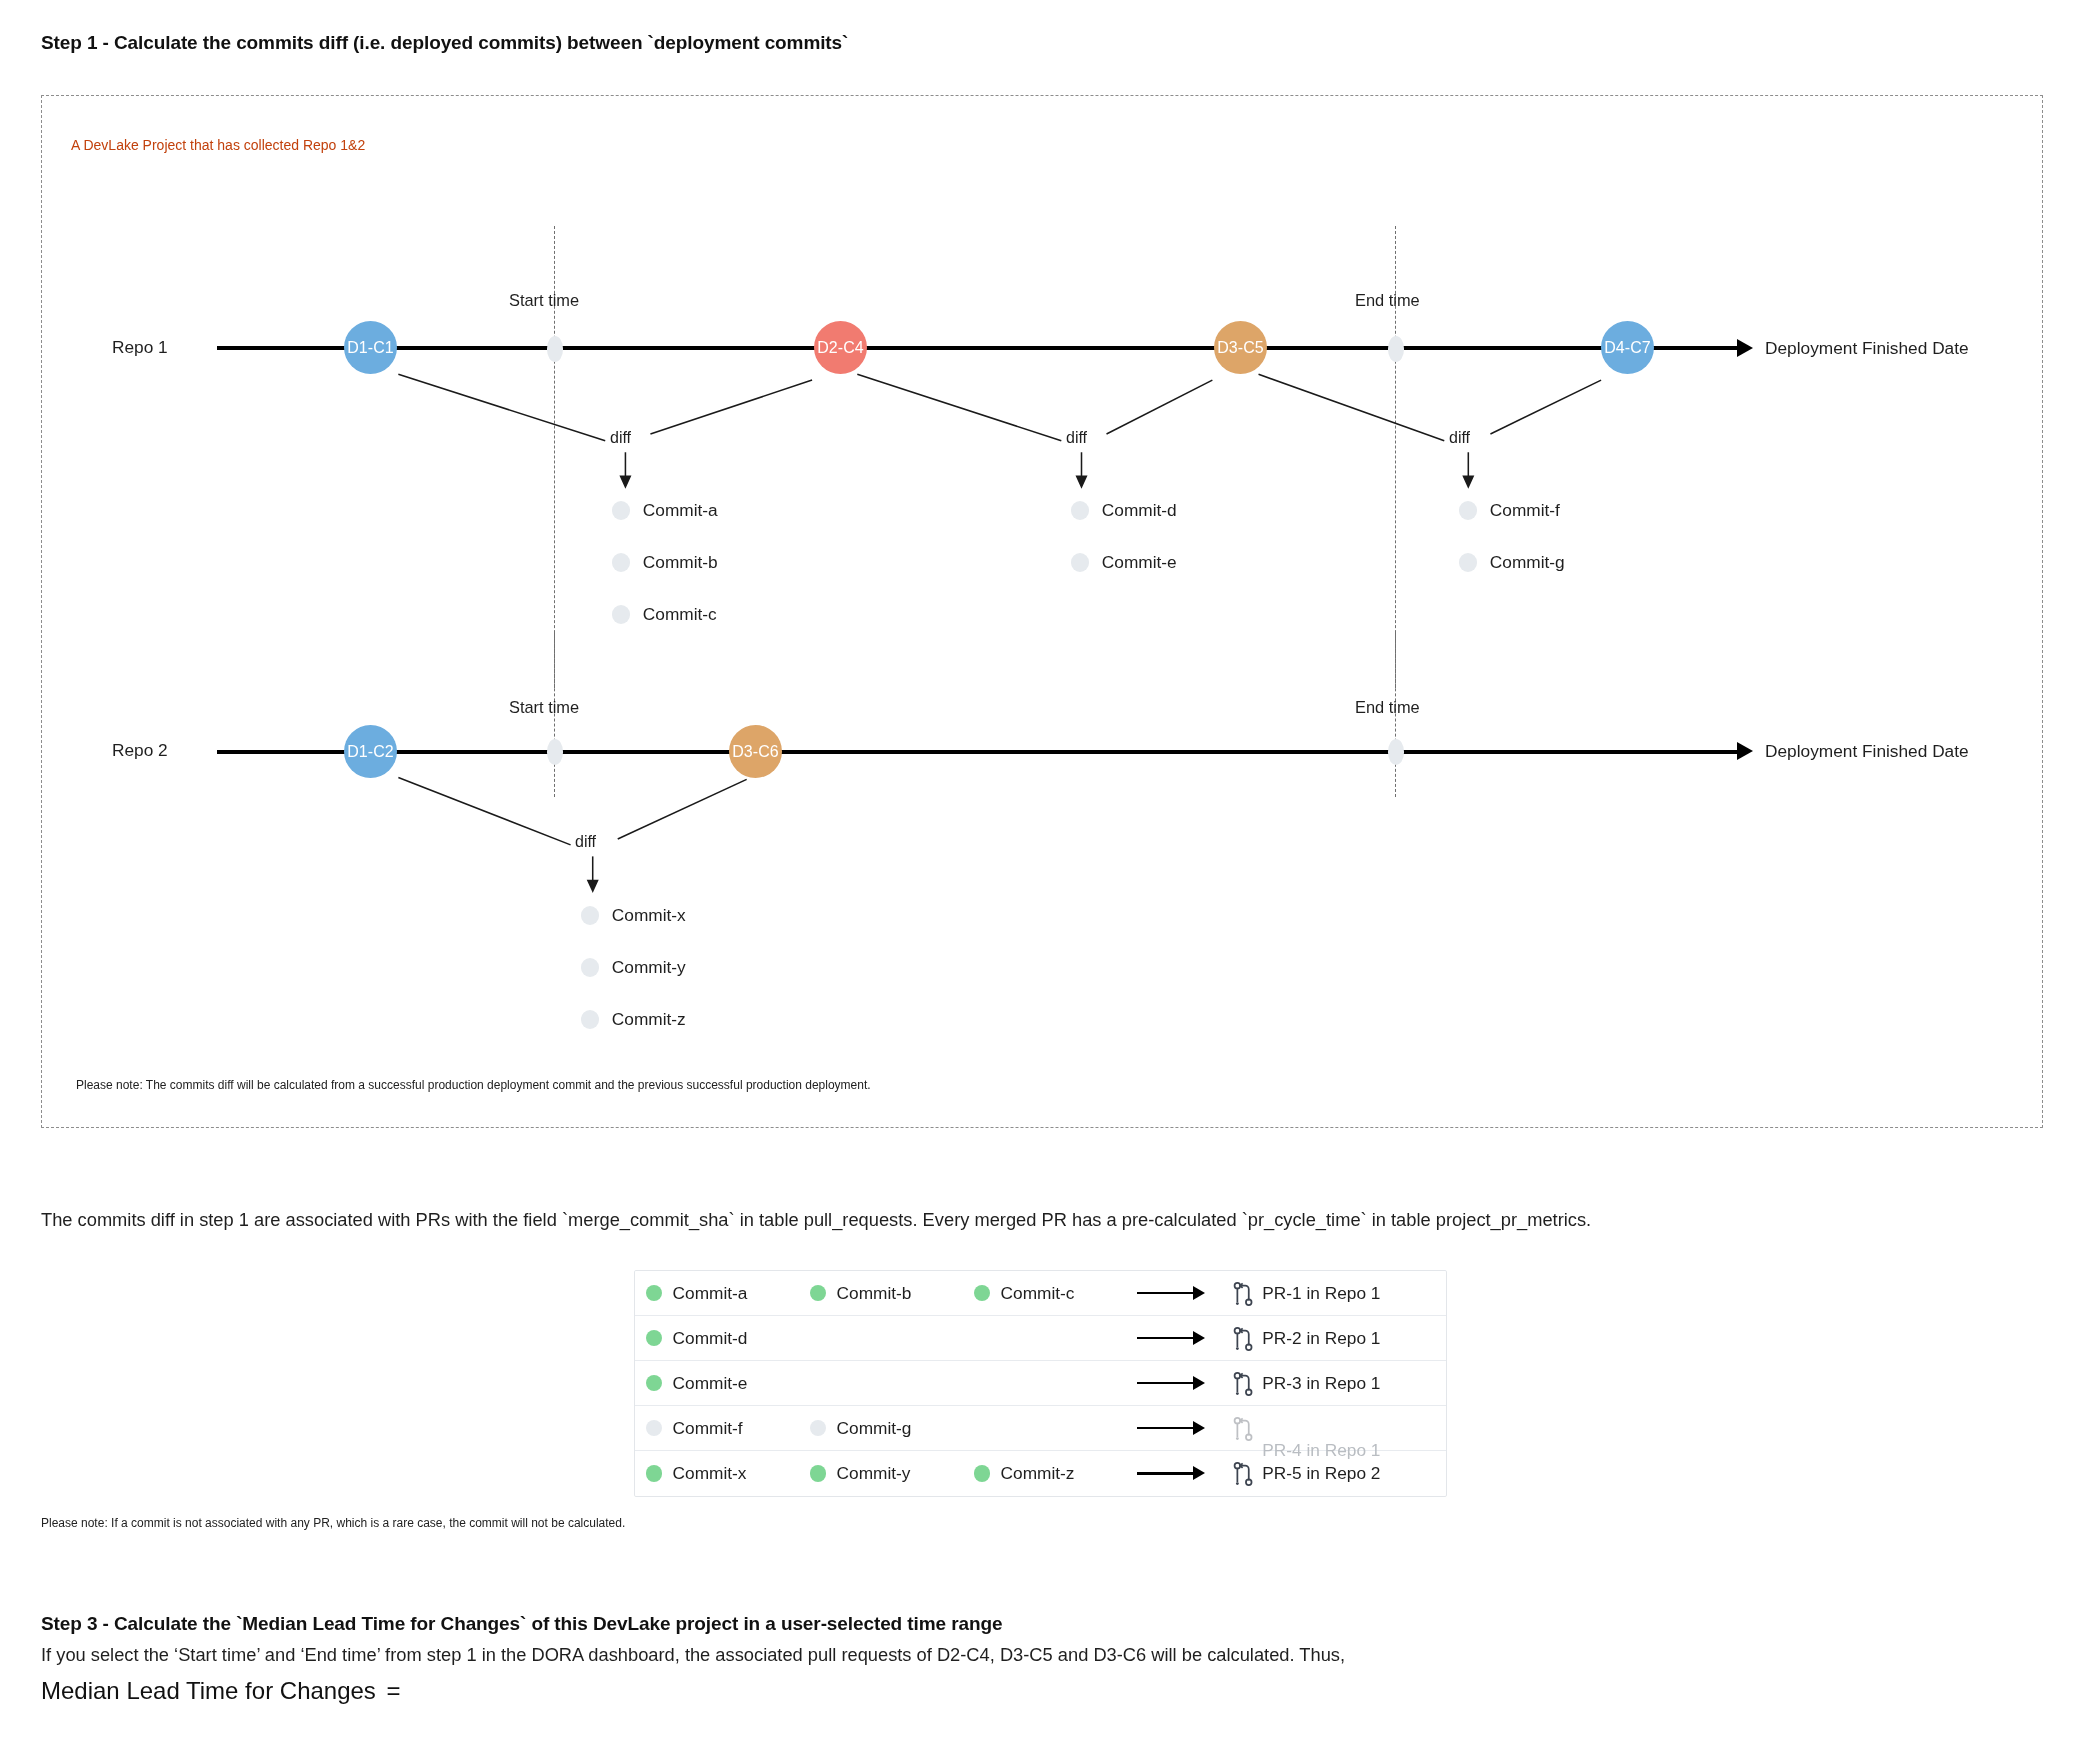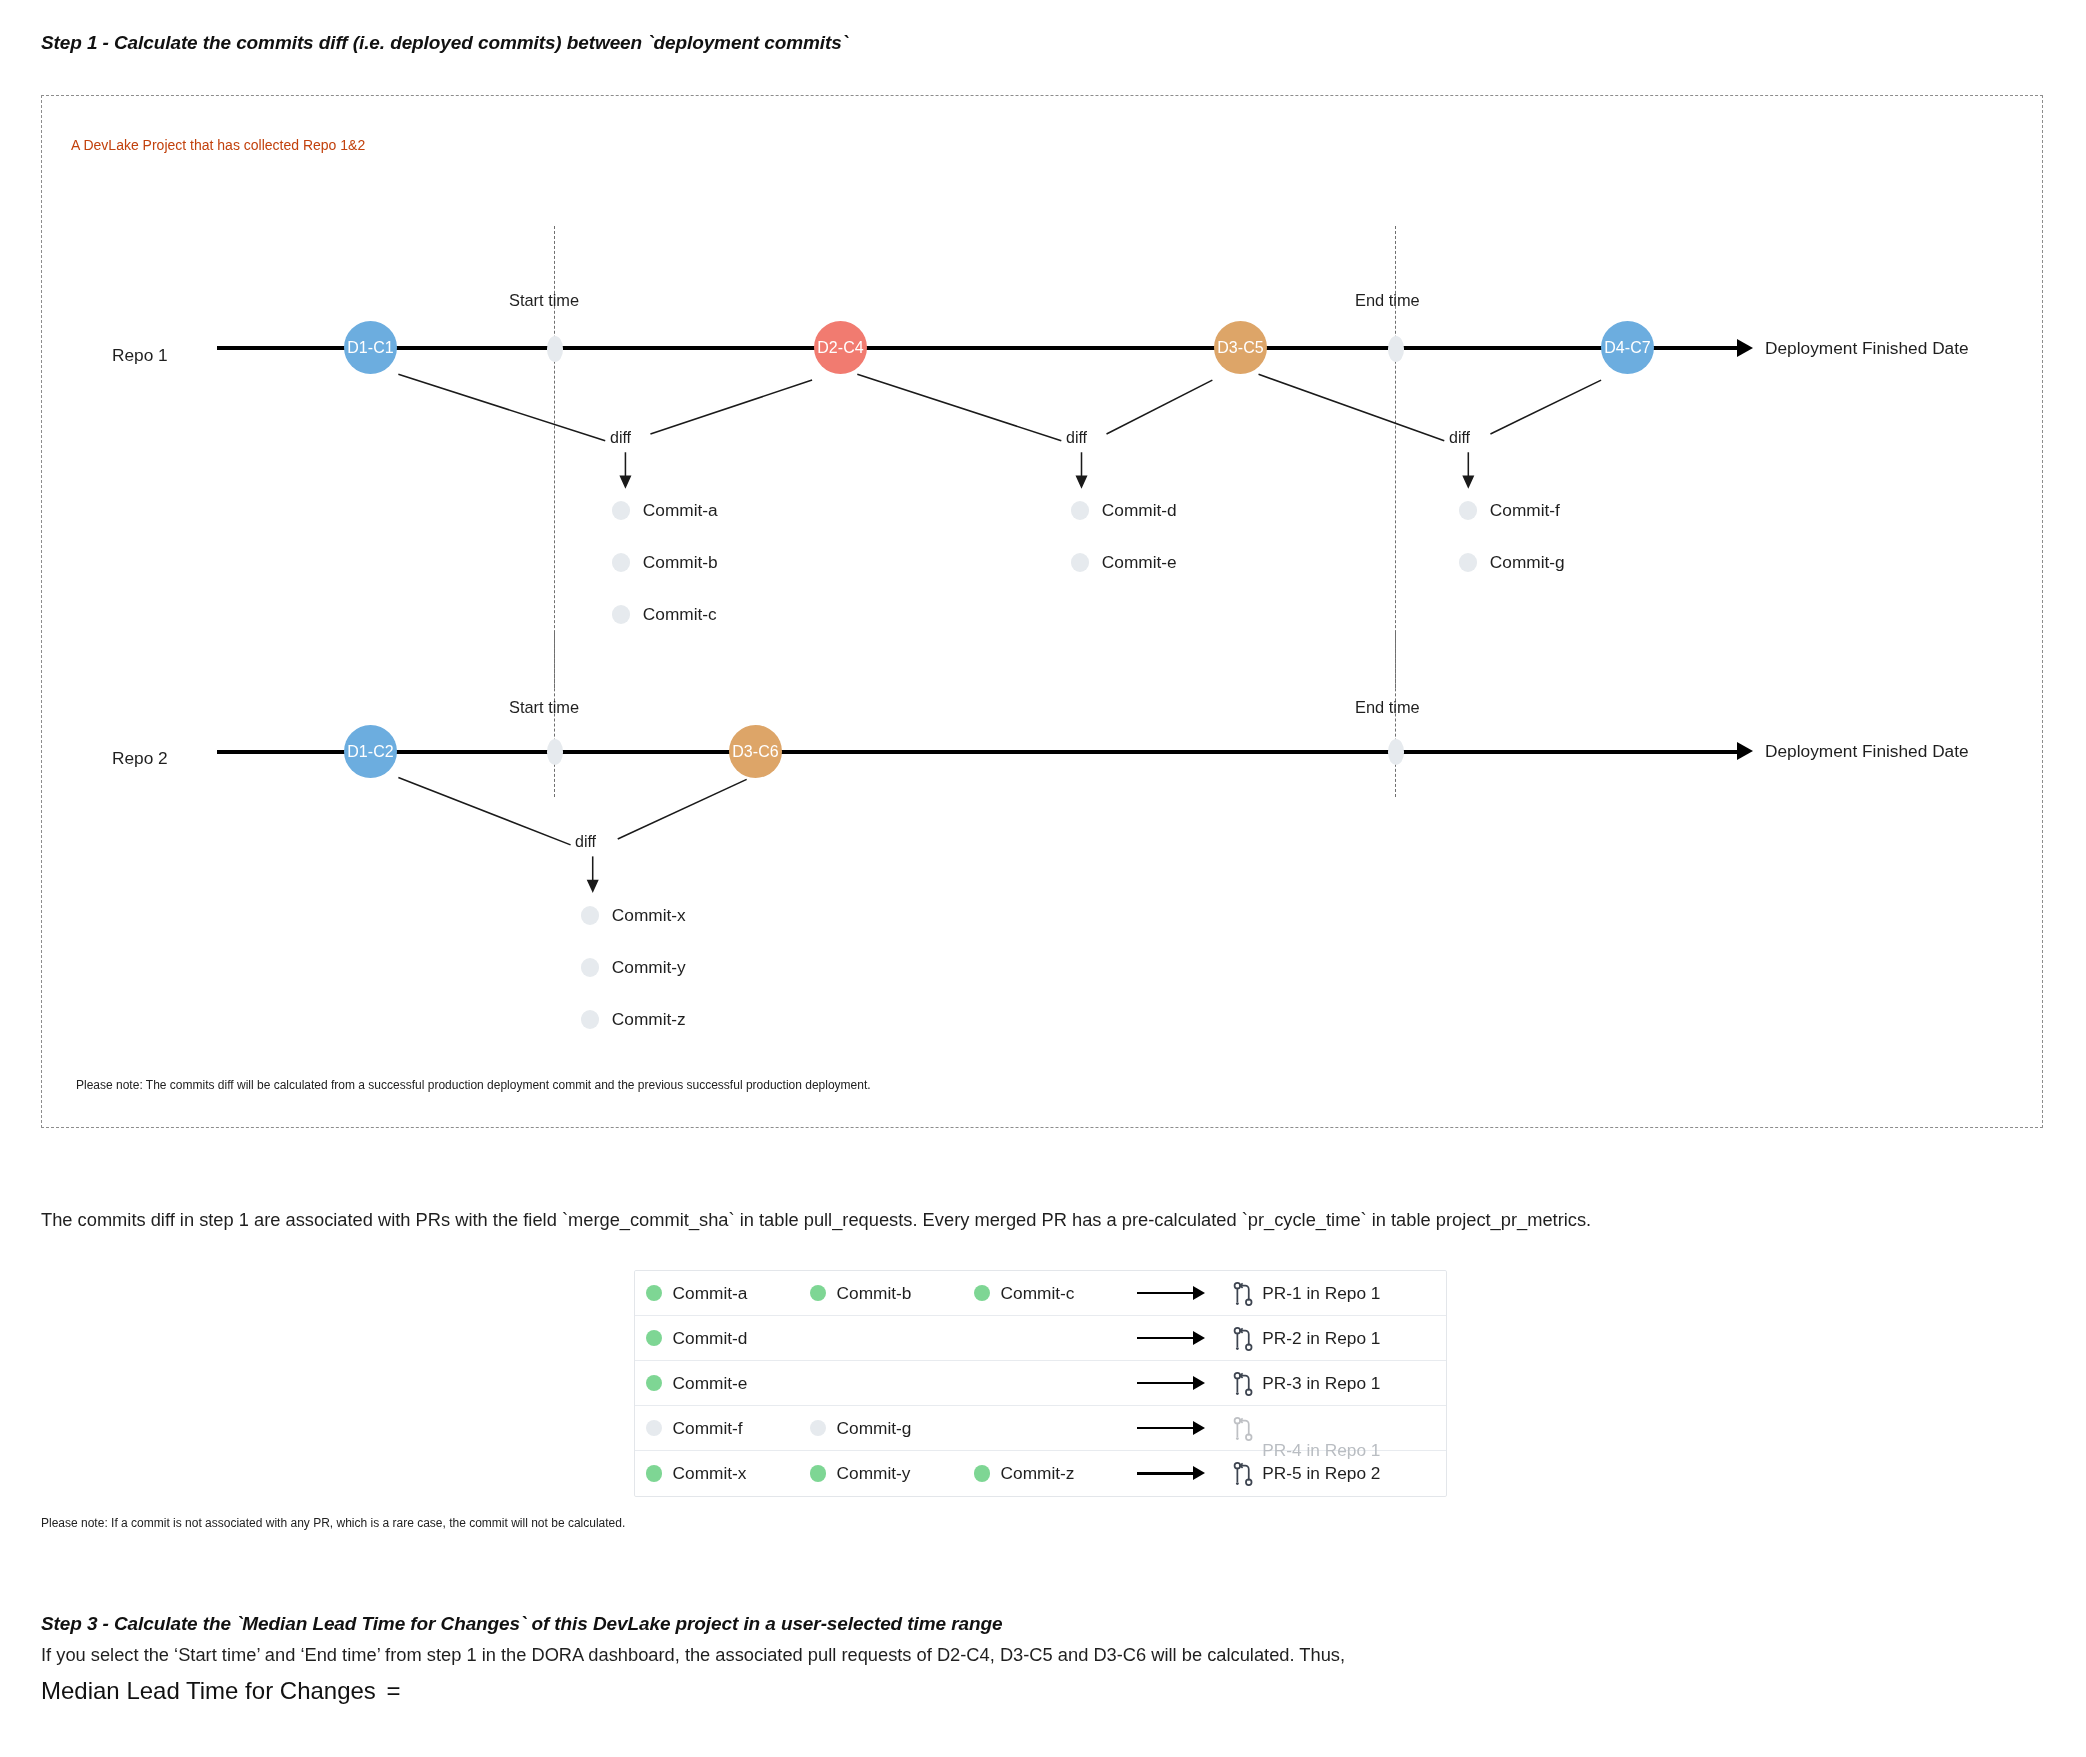--- a/index.html
+++ b/index.html
@@ -15,21 +15,20 @@
   .page{position:absolute;inset:0;}
 
   
   .step-title{
     position:absolute;
     font-size:19px;
     font-weight:bold;
     letter-spacing:-0.1px;
     white-space:nowrap;
     color:#111111;
-    font-style:italic;
   }
   .step-para{
     position:absolute;
     font-size:18.3px;
     font-weight:400;
     white-space:nowrap;
     color:#1f1f1f;
   }
   .note{
     position:absolute;
@@ -72,21 +71,20 @@
     position:absolute;
     font-size:17.3px;
     color:#1f1f1f;
     white-space:nowrap;
   }
   .repo-label{
     position:absolute;
     font-size:17.3px;
     color:#1f1f1f;
     white-space:nowrap;
-    margin-top:8px;
   }
 
   
   .vline{
     position:absolute;
     width:0;
     border-left:1.4px dashed #6f6f6f;
   }
   .time-label{
     position:absolute;

